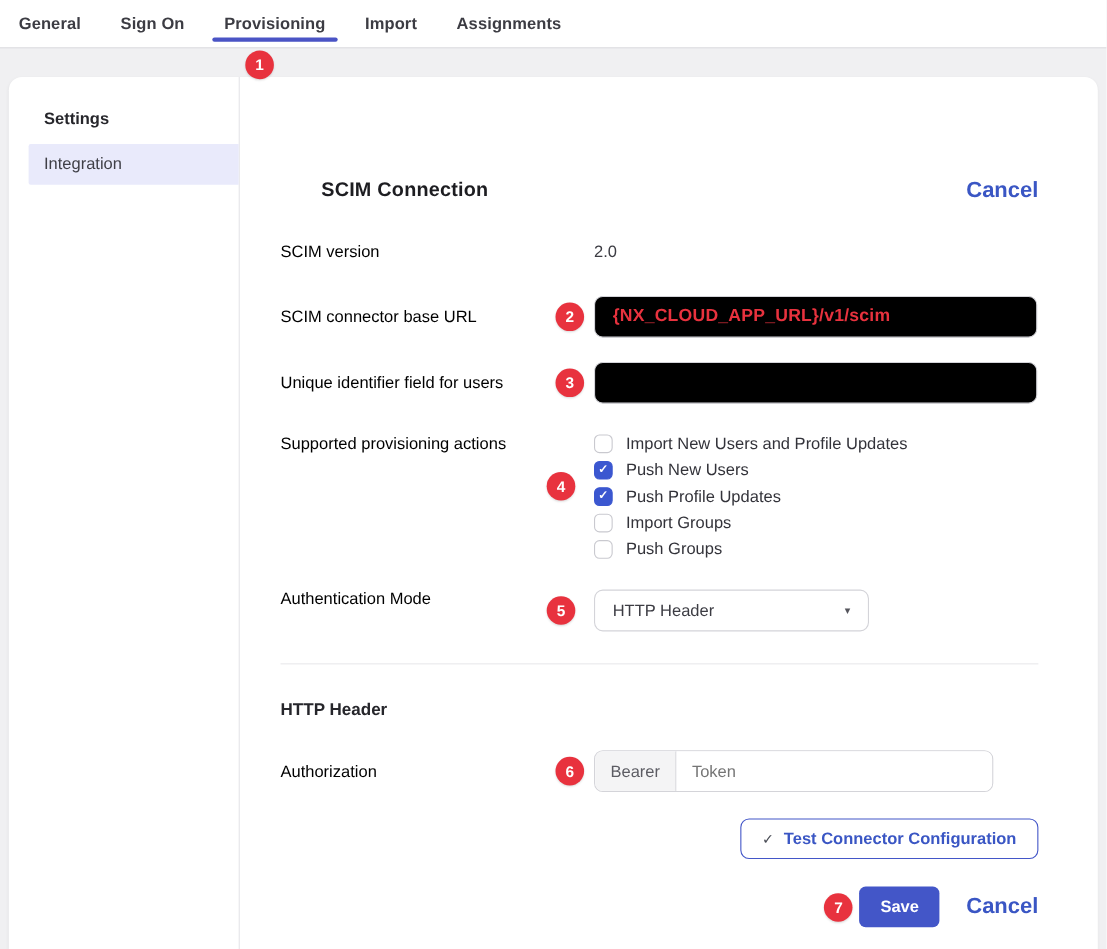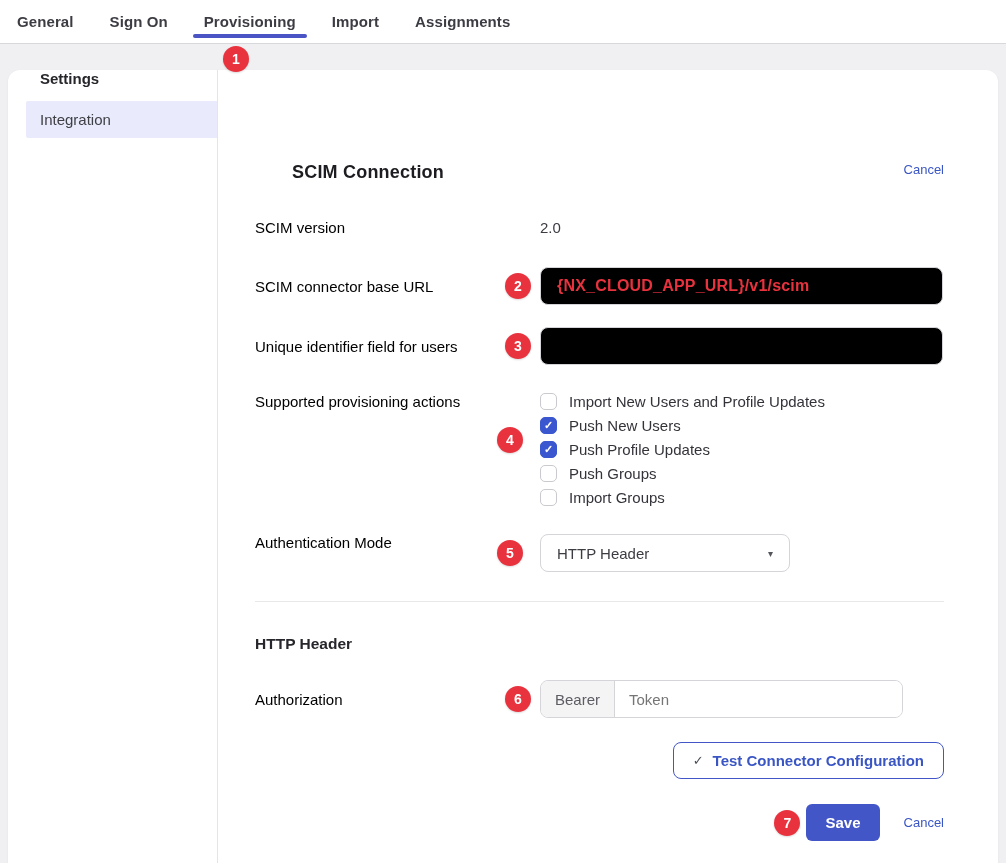--- a/index.html
+++ b/index.html
@@ -38,32 +38,32 @@
   .ctl.badge-left > .badge { left:-43px; }
   .ctl.badge-mid > .badge { top:34px; transform:none; left:-43px; }
   
   .card {
     position:absolute; left:8px; right:8px; top:70px; bottom:0;
     background:#ffffff; border-radius:12px 12px 0 0;
     box-shadow:0 1px 3px rgba(0,0,0,.05);
     display:flex;
   }
   
-  .sidebar { width:210px; flex-shrink:0; border-right:1px solid #e5e5e9; }
+  .sidebar { width:210px; flex-shrink:0; border-right:1px solid #e5e5e9; padding-top:30px; }
   .sidebar-heading { margin-left:32px; font-size:15px; font-weight:700; color:#26262b; }
   .side-item {
     margin-top:14px; margin-left:18px; padding:10px 10px 10px 14px;
     font-size:15px; color:#3f3f46; cursor:pointer; border-radius:2px 0 0 2px;
   }
   .side-item.active { background:#e9eafb; }
   
   .main { flex:1; padding:92px 54px 0 37px; }
   .panel-head { display:flex; justify-content:space-between; align-items:flex-start; margin-bottom:36px;margin-left:37px; }
   .panel-title { font-size:18px; font-weight:700; color:#1d1d21; letter-spacing:.2px; }
-  .link { font-size:13px; font-weight:400; color:#3a56c4; cursor:pointer; text-decoration:none; }
+  .link { font-size:20px; font-weight:700; color:#3a56c4; cursor:pointer; text-decoration:none; }
   .row { display:flex; }
   .row-label { width:285px; flex-shrink:0; font-size:15px; color:#000000; }
   .row-value { font-size:15px; color:#3c3c43; }
   .r-version { margin-bottom:31px; }
   .r-baseurl { margin-bottom:22px; align-items:center; }
   .r-baseurl .row-label, .r-uid .row-label { padding-top:0; }
   .r-uid { margin-bottom:28px; align-items:center; }
   .r-actions { margin-bottom:21px; }
   .r-auth { margin-bottom:29px; align-items:flex-start; }
   .text-input {
@@ -186,25 +186,25 @@
           <span class="cb-label">Push New Users</span>
         </div>
         <div class="cb-row">
           <span class="cb on">
               <span class="glyph">✓</span>
             </span>
           <span class="cb-label">Push Profile Updates</span>
         </div>
         <div class="cb-row">
           <span class="cb"></span>
+          <span class="cb-label">Import Groups</span>
+        </div>
+        <div class="cb-row">
+          <span class="cb"></span>
           <span class="cb-label">Push Groups</span>
-        </div>
-        <div class="cb-row">
-          <span class="cb"></span>
-          <span class="cb-label">Import Groups</span>
         </div>
       </div>
     </div>
 
     <div class="row r-auth">
       <div class="row-label">Authentication Mode</div>
       <div class="ctl badge-left">
         <div class="badge">5</div>
         <div class="select">
           <span>HTTP Header</span>

